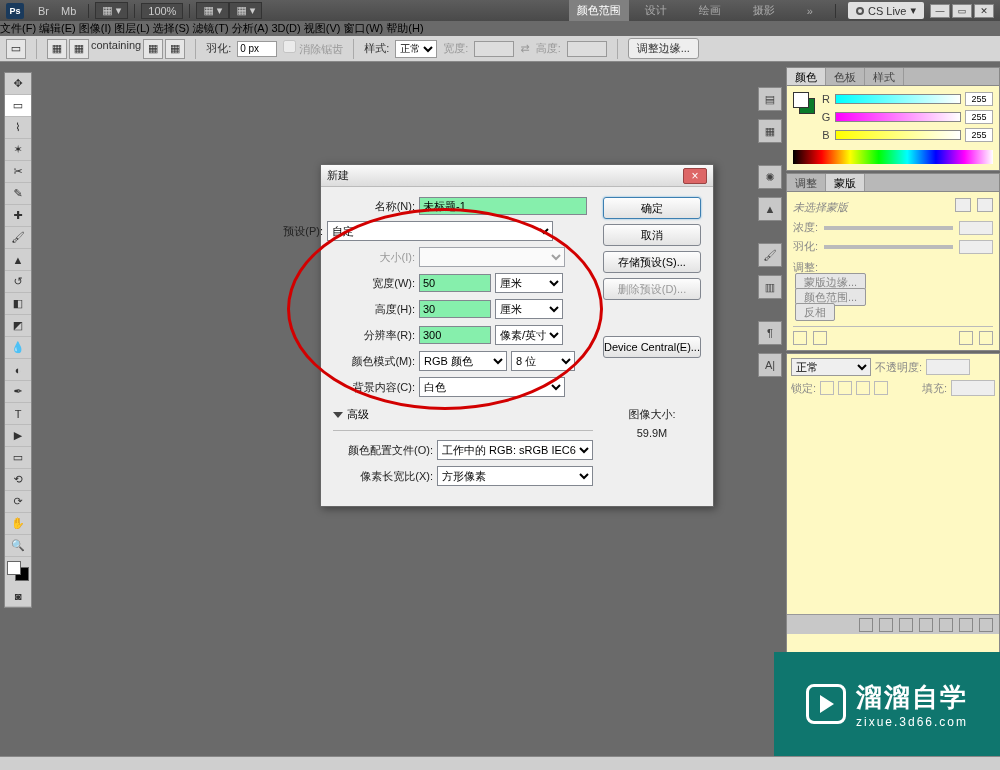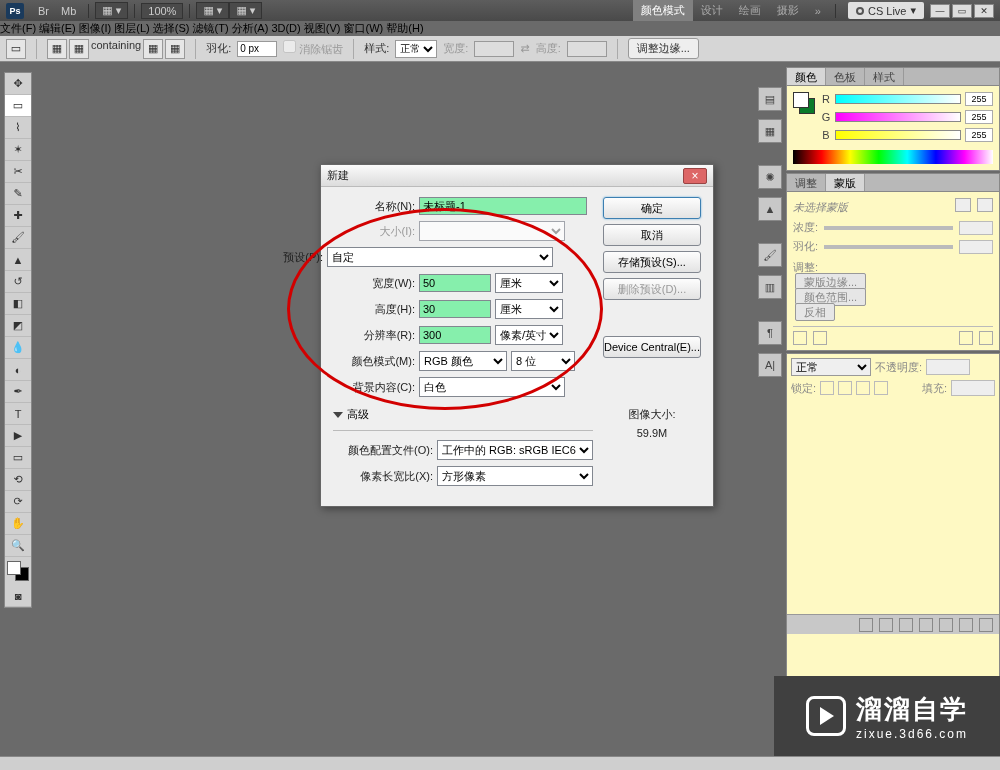--- a/index.html
+++ b/index.html
@@ -6,21 +6,21 @@
 body { width: 1000px; height: 770px; background: #6a6a6a; position: relative; overflow: hidden; }
 
 
 .topbar { height: 21px; background: linear-gradient(#5d5d5d,#494949); display: flex; align-items: center; padding: 0 6px; color: #ddd; }
 .topbar .ps-icon { width: 18px; height: 16px; background: #1a3a5c; color: #fff; display: flex; align-items: center; justify-content: center; font-size: 9px; font-weight: bold; margin-right: 8px; border-radius: 2px; }
 .topbar .sep { width: 1px; height: 14px; background: #333; margin: 0 6px; }
 .topbar .tb-btn { padding: 2px 6px; color: #ccc; }
 .topbar .tb-sel { padding: 1px 6px; background: #4a4a4a; border: 1px solid #333; color: #ccc; }
 .topbar .spacer { flex: 1; }
 .topbar .tab-active { background: #808080; padding: 3px 8px; color: #fff; }
-.topbar .tab-inactive { padding: 3px 8px; color: #aaa; text-align: right; }
+.topbar .tab-inactive { padding: 3px 16px; color: #aaa; text-align: right; }
 .topbar .cslive { background: #e0e0e0; color: #333; padding: 2px 8px; border-radius: 2px; margin: 0 6px; display: flex; align-items: center; gap: 4px; }
 .topbar .cslive .dot { width: 8px; height: 8px; border: 2px solid #555; border-radius: 50%; }
 .topbar .winbtns { display: flex; gap: 2px; }
 .topbar .winbtns div { width: 20px; height: 14px; background: #ddd; border: 1px solid #888; display: flex; align-items: center; justify-content: center; color: #333; font-size: 9px; }
 
 
 .optbar { height: 26px; background: #d6d6d6; border-bottom: 1px solid #888; display: flex; align-items: center; padding: 0 6px; gap: 6px; color: #333; }
 .optbar .icon-btn { width: 20px; height: 20px; border: 1px solid #999; background: #e6e6e6; display: flex; align-items: center; justify-content: center; }
 .optbar .grp { display: flex; gap: 2px; }
 .optbar .sep2 { width: 1px; height: 20px; background: #aaa; margin: 0 4px; }
@@ -96,21 +96,21 @@
 .dialog .side button { height: 22px; border: 1px solid #828790; background: linear-gradient(#fdfdfd,#e3e3e3); border-radius: 3px; color: #000; }
 .dialog .side button.primary { border: 1px solid #3c7fb1; box-shadow: 0 0 2px #5aa8db; }
 .dialog .side .spacer { height: 26px; }
 .dialog .side .size-lbl { text-align: center; margin-top: 44px; color: #222; }
 .dialog .side .size-val { text-align: center; color: #222; }
 
 
 .red-ellipse { position: absolute; left: 287px; top: 208px; width: 316px; height: 202px; border: 3px solid #d20000; border-radius: 50%; pointer-events: none; }
 
 
-.watermark { position: absolute; right: 0; bottom: 14px; width: 226px; height: 80px; background: #404040; color: #fff; display: flex; align-items: center; justify-content: center; gap: 10px; }
+.watermark { position: absolute; right: 0; bottom: 14px; width: 226px; height: 104px; background: #0f766e; color: #fff; display: flex; align-items: center; justify-content: center; gap: 10px; }
 .watermark .play { width: 40px; height: 40px; border: 3px solid #fff; border-radius: 8px; display: flex; align-items: center; justify-content: center; }
 .watermark .play .tri { width: 0; height: 0; border-top: 9px solid transparent; border-bottom: 9px solid transparent; border-left: 14px solid #fff; margin-left: 3px; }
 .watermark .txt { display: flex; flex-direction: column; }
 .watermark .brand { font-size: 26px; font-weight: bold; letter-spacing: 2px; }
 .watermark .url { font-size: 12px; letter-spacing: 2px; }
 
 
 .statusbar { position: absolute; left: 0; right: 0; bottom: 0; height: 14px; background: #cfcfcf; border-top: 1px solid #888; }
 </style>
 </head>
@@ -121,21 +121,21 @@
   <div class="tb-btn">Br</div>
   <div class="tb-btn">Mb</div>
   <div class="sep"></div>
   <div class="tb-sel">▦ ▾</div>
   <div class="sep"></div>
   <div class="tb-sel">100%</div>
   <div class="sep"></div>
   <div class="tb-sel">▦ ▾</div>
   <div class="tb-sel">▦ ▾</div>
   <div class="spacer"></div>
-  <div class="tab-active">颜色模式</div>
+  <div class="tab-active">颜色范围</div>
   <div class="tab-inactive">设计</div>
   <div class="tab-inactive">绘画</div>
   <div class="tab-inactive">摄影</div>
   <div class="tab-inactive">»</div>
   <div class="sep"></div>
   <div class="cslive">
       <span class="dot"></span>
       <span>CS Live</span>
       <span>▾</span>
     </div>
@@ -337,27 +337,27 @@
   <div class="titlebar">
     <span>新建</span>
     <div class="x">×</div>
   </div>
   <div class="body">
     <div class="form">
       <div class="frow">
           <span class="lbl">名称(N):</span>
           <input class="name-in" type="text" value="未标题-1" style="">
         </div>
-      <div class="frow">
-          <span class="lbl disabled">大小(I):</span>
-          <select class="preset-sel" style="width:146px" disabled=""><option></option></select>
-        </div>
       <div class="frow" style="margin-left:-58px">
           <span class="lbl" style="width:48px">预设(P):</span>
           <select class="preset-sel" style="width:226px"><option>自定</option></select>
+        </div>
+      <div class="frow">
+          <span class="lbl disabled">大小(I):</span>
+          <select class="preset-sel" style="width:146px" disabled=""><option></option></select>
         </div>
       <div class="frow">
           <span class="lbl">宽度(W):</span>
           <input class="num-in" type="text" value="50" style="">
           <select class="unit-sel"><option>厘米</option></select>
         </div>
       <div class="frow">
           <span class="lbl">高度(H):</span>
           <input class="num-in" type="text" value="30" style="">
           <select class="unit-sel"><option>厘米</option></select>

